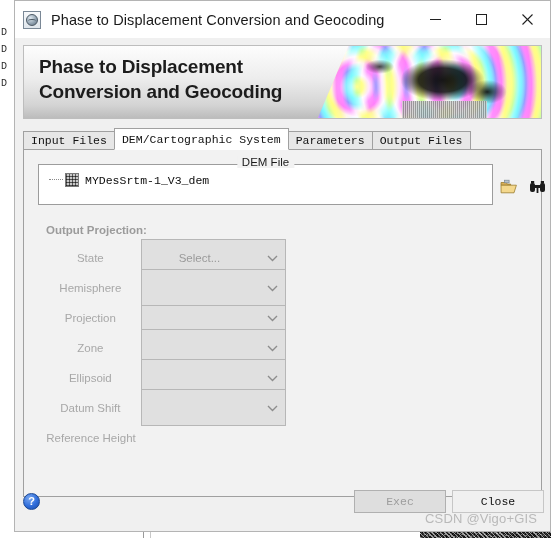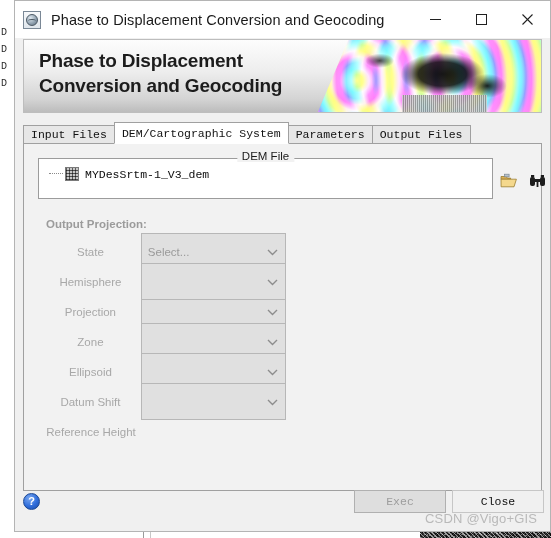--- a/index.html
+++ b/index.html
@@ -126,21 +126,21 @@
   .win-btn svg { display: block; }
   #win-buttons {
     position: absolute;
     right: 0; top: 0;
     display: flex;
   }
 
   
   #banner-wrap {
     margin: 0 8px;
-    padding-top: 1px;
+    padding-top: 7px;
     height: 76px;
   }
   #banner {
     position: relative;
     height: 74px;
     border: 1px solid #bdbdbd;
     background: linear-gradient(180deg,#fdfdfd 0%, #ededed 45%, #d4d4d4 82%, #bcbcbc 100%);
     overflow: hidden;
     box-sizing: border-box;
   }
@@ -317,20 +317,21 @@
   }
   .combo {
     width: 147px;
     height: 37px;
     border: 1px solid #b7b7b7;
     background: #e0e0e0;
     box-sizing: border-box;
     position: relative;
     display: flex;
     align-items: center;
+    padding-left: 31px;
   }
   .combo-text {
     font-size: 11.5px;
     color: #9a9a9a;
     padding-left: 6px;
     white-space: nowrap;
   }
   .combo-arrow {
     position: absolute;
     right: 7px;

